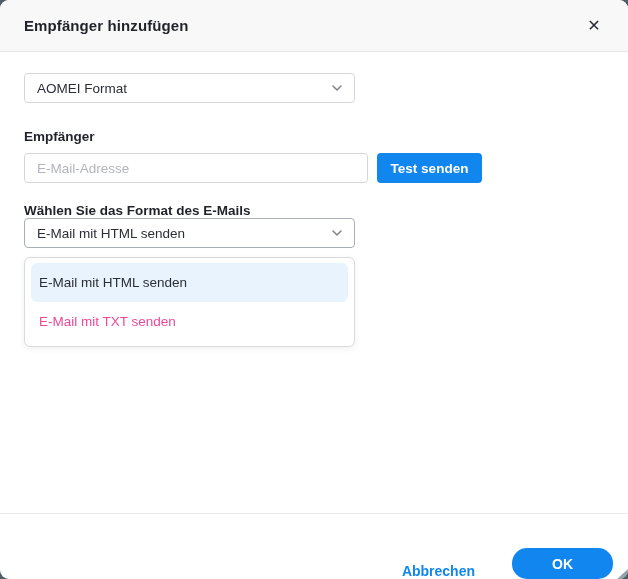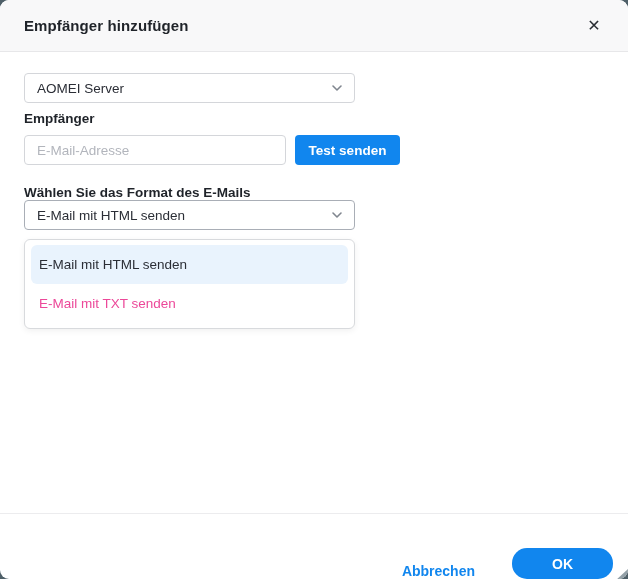--- a/index.html
+++ b/index.html
@@ -44,26 +44,26 @@
     border-radius: 4px;
     background: #fff;
     display: flex; align-items: center;
     padding: 0 10px 0 12px;
     cursor: pointer;
   }
   .select.focused { border-color: #a9aeb6; }
   .select-value { flex: 1; font-size: 13.5px; color: #2b2e36; }
   .chevron { flex: 0 0 auto; display: flex; align-items: center; }
   .field-label {
-    margin-top: 8px;
+    margin-top: 26px;
     font-size: 13.5px; font-weight: bold; color: #1f2329;
   }
   .row { margin-top: 9px; display: flex; align-items: center; }
   .text-input {
-    width: 262px; height: 30px;
+    width: 344px; height: 30px;
     border: 1px solid #d4d6da;
     border-radius: 4px;
     padding: 0 12px;
     font-size: 13.5px; color: #0f172a;
     font-family: "Liberation Sans", "DejaVu Sans", sans-serif;
     outline: none;
   }
   .text-input::placeholder { color: #b2b5bc; opacity: 1; }
   .btn-primary {
     background: #1186ee;
@@ -122,21 +122,21 @@
 <div class="dialog">
 
   <div class="header">
     <div class="title">Empfänger hinzufügen</div>
     <div class="close-btn">✕</div>
   </div>
 
   <div class="content">
 
     <div class="select">
-      <span class="select-value">AOMEI Server</span>
+      <span class="select-value">AOMEI Format</span>
       <span class="chevron">
         <svg width="14" height="14" viewBox="0 0 14 14">
             <path d="M3 5l4 4 4-4" fill="none" stroke="#80868f" stroke-width="1.6" stroke-linecap="round" stroke-linejoin="round"></path>
           </svg>
       </span>
     </div>
 
     <div class="field-label">Empfänger</div>
 
     <div class="row">

